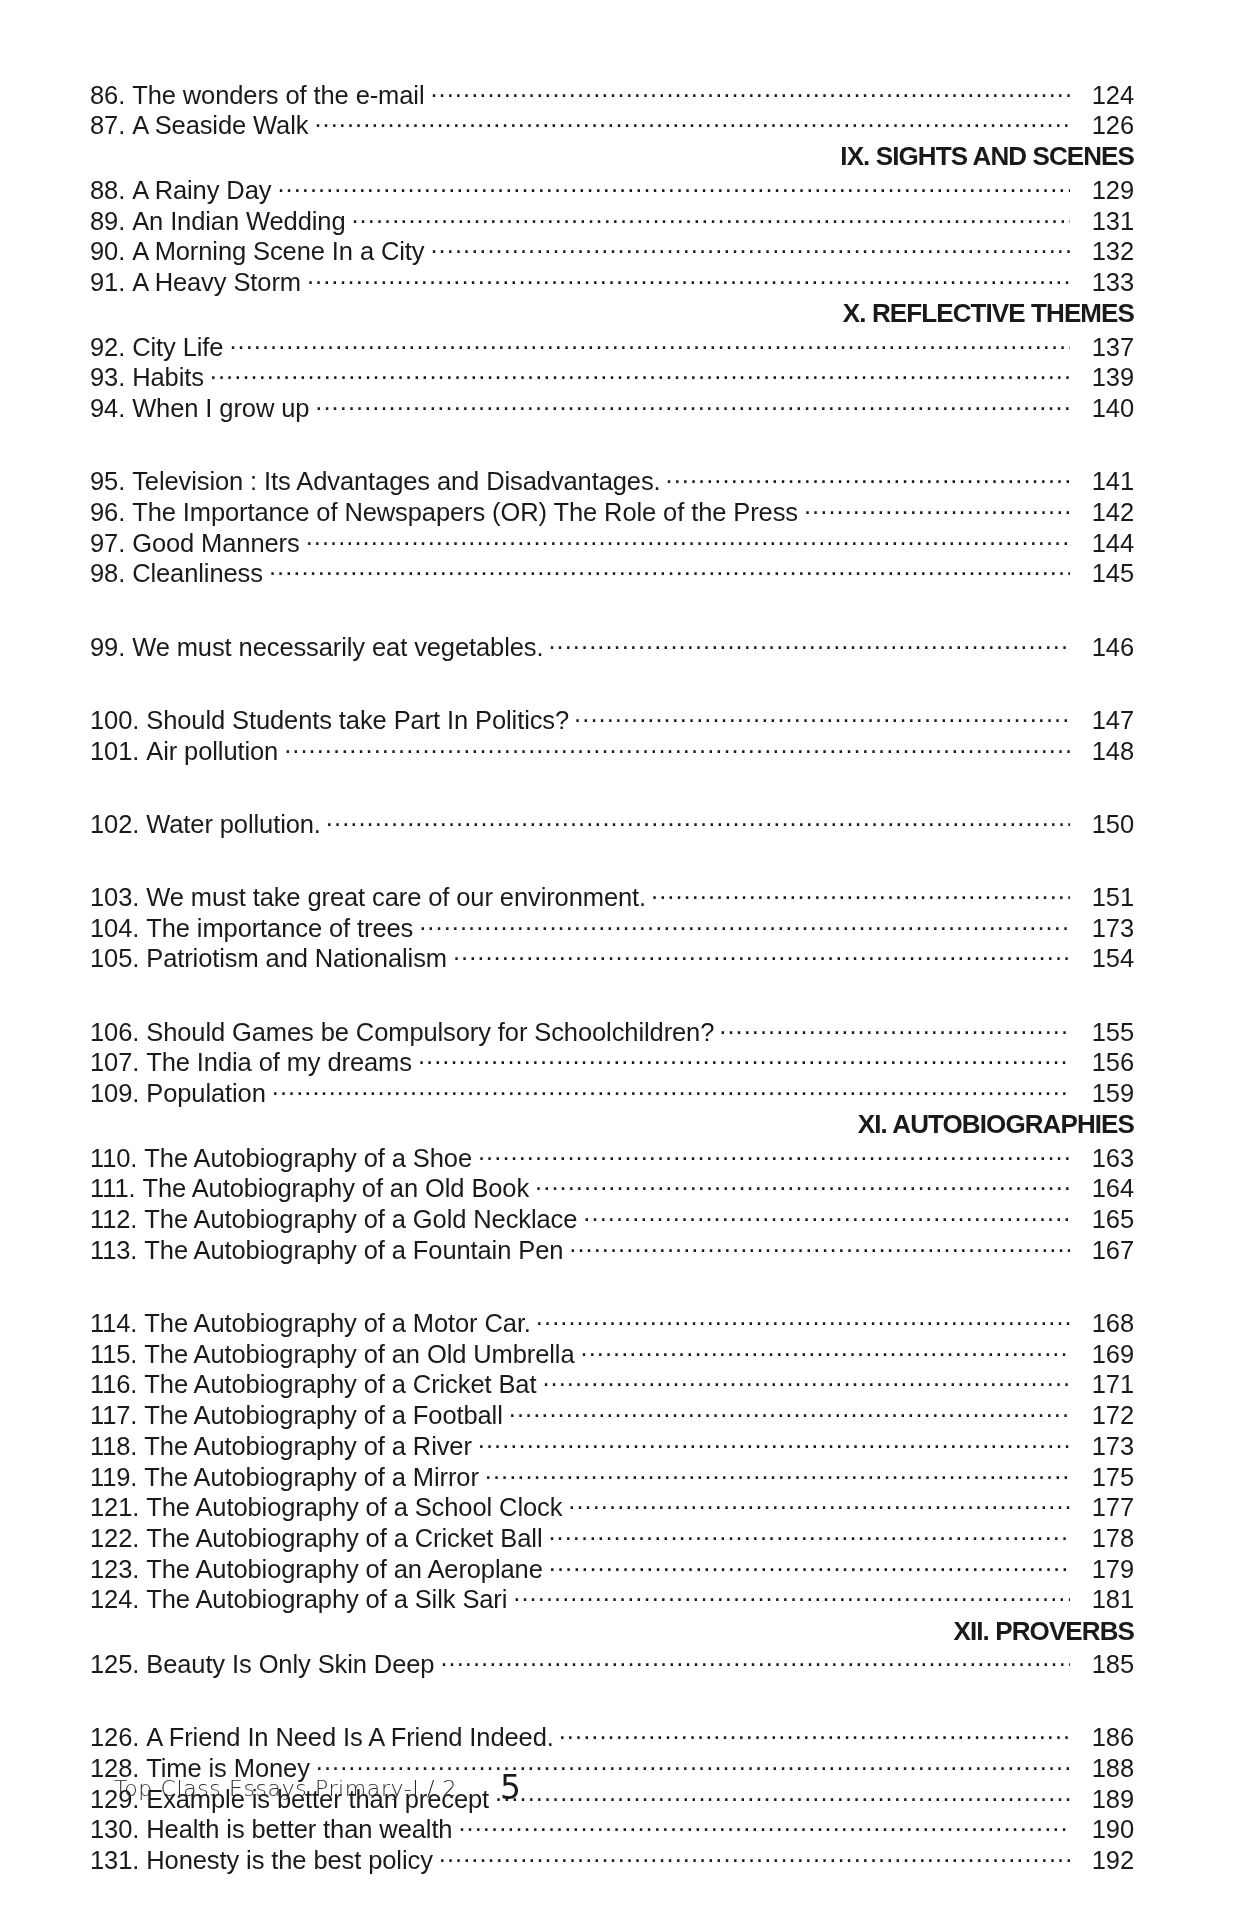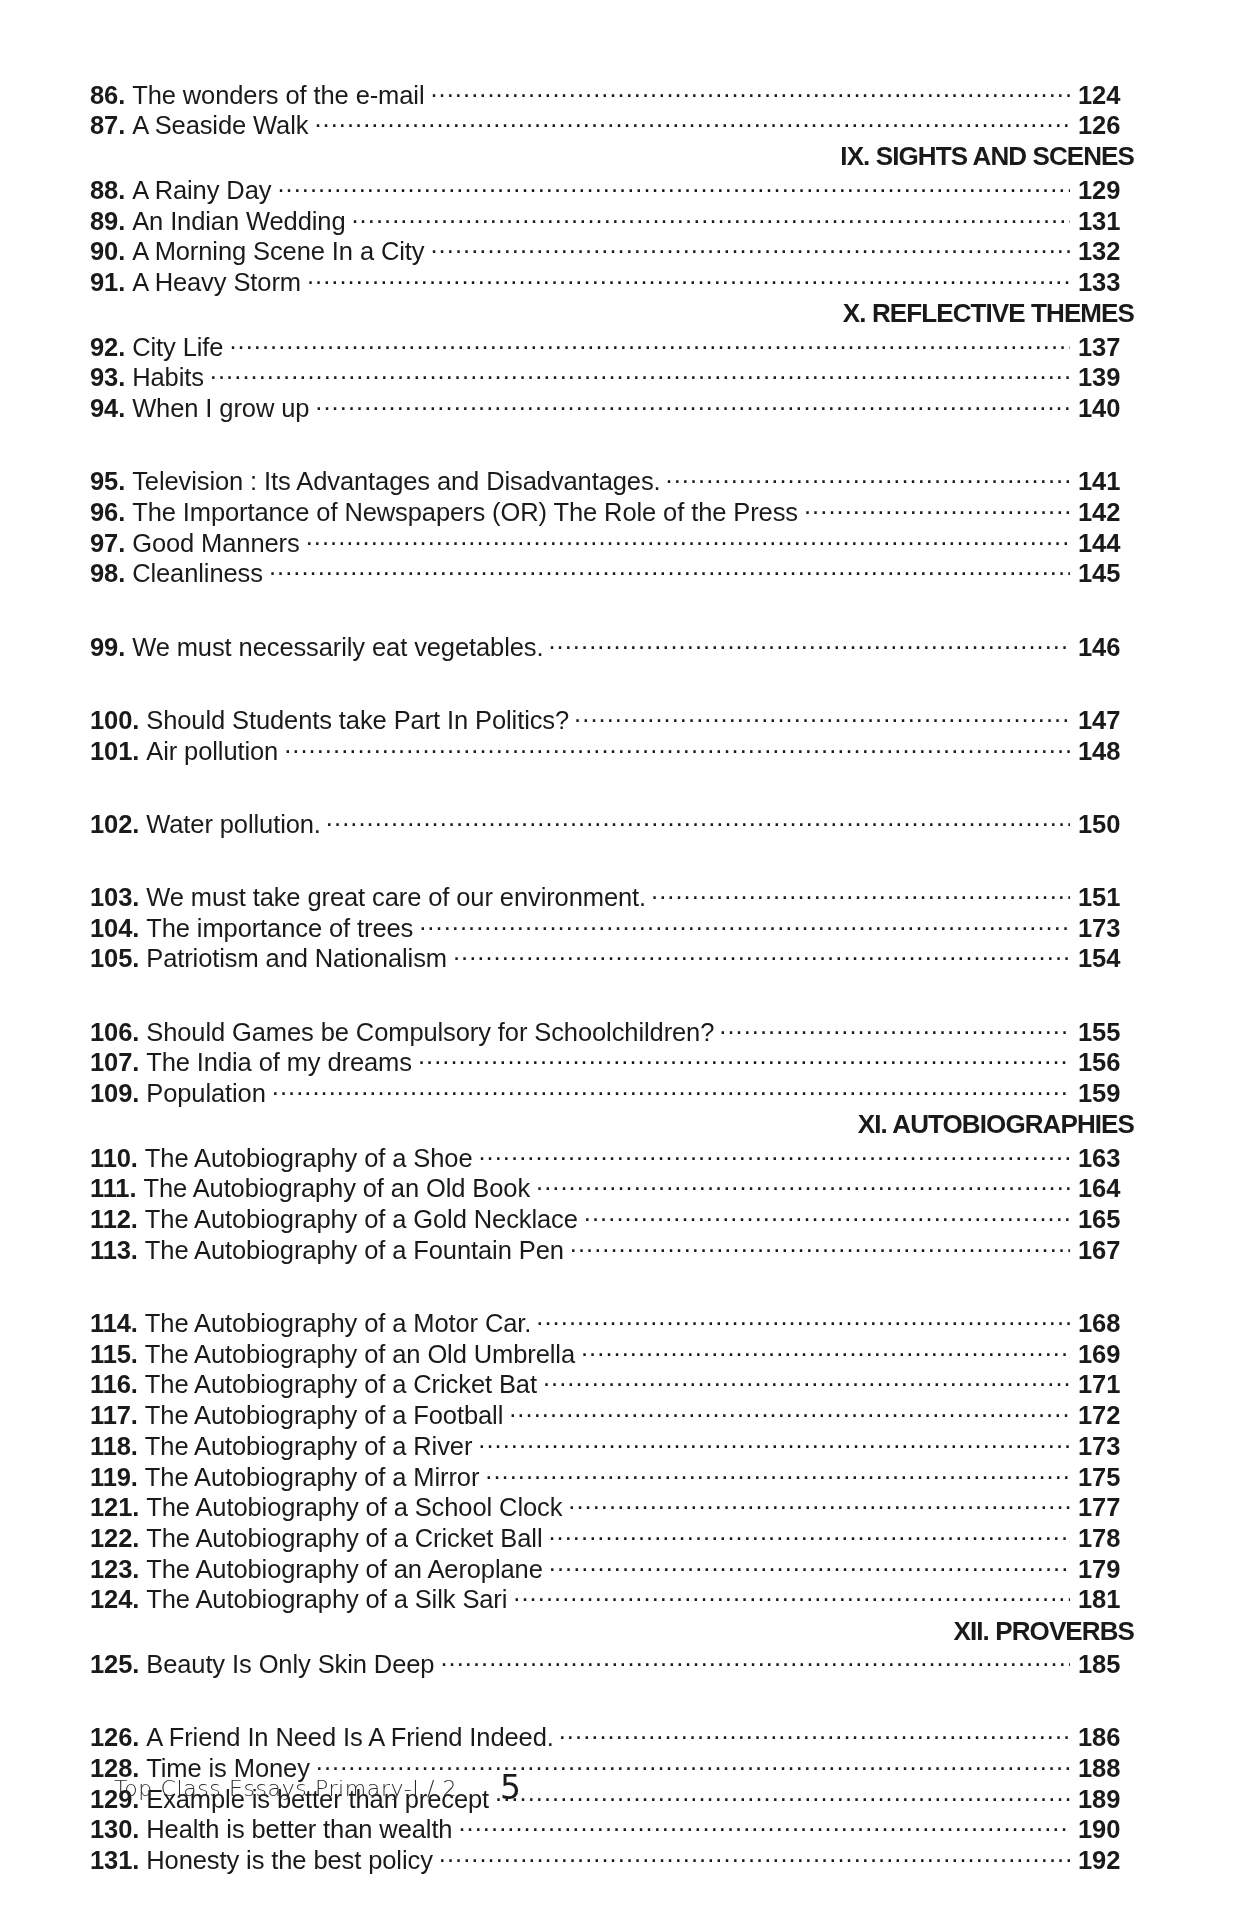--- a/index.html
+++ b/index.html
@@ -34,21 +34,20 @@
     align-items: baseline;
     font-size: 25.5px;
     line-height: 27.2px;
     letter-spacing: -0.1px;
     white-space: nowrap;
   }
 
   .toc-num {
     flex: 0 0 auto;
     padding-right: 7px;
-    font-weight: bold;
   }
 
   .toc-title {
     flex: 0 0 auto;
     padding-right: 6px;
   }
 
   .toc-leader {
     flex: 1 1 auto;
     min-width: 10px;
@@ -62,23 +61,22 @@
     left: 0;
     bottom: 0.07em;
     white-space: nowrap;
     letter-spacing: 1.05px;
     font-size: 25.5px;
   }
 
   .toc-page {
     flex: 0 0 auto;
     padding-left: 8px;
-    text-align: left;
+    text-align: right;
     min-width: 56px;
-    font-weight: bold;
   }
 
   
   .toc-entry.tight .toc-title { padding-right: 5px; margin-top: 46px; }
 
   
   .section-head {
     text-align: right;
     font-weight: bold;
     font-size: 26px;

